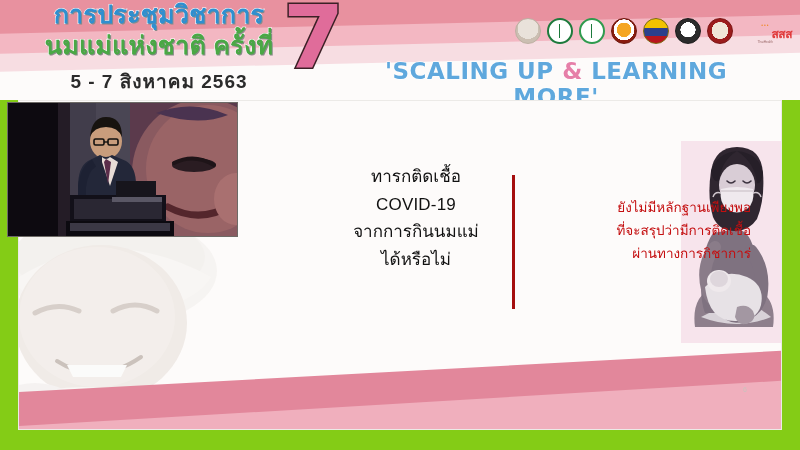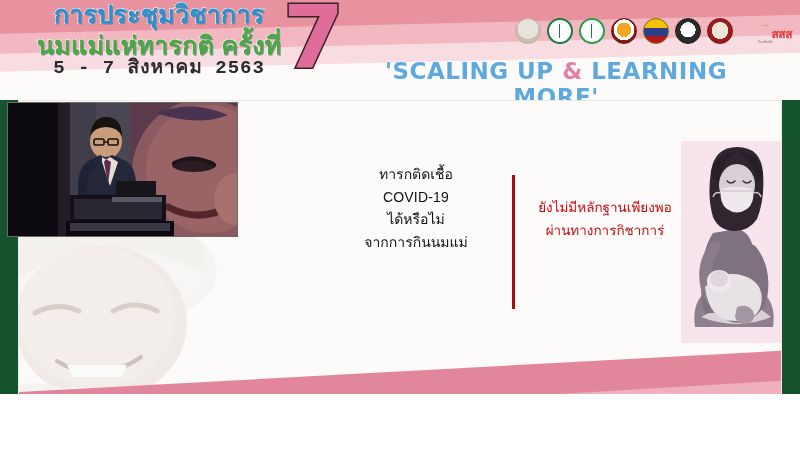--- a/index.html
+++ b/index.html
@@ -1,38 +1,38 @@
 <!DOCTYPE html>
 <html><head>
 <meta charset="utf-8">
 <style>
   * { margin:0; padding:0; box-sizing:border-box; }
   html,body{ width:800px; height:450px; overflow:hidden; background:#ffffff;
     font-family:"Liberation Sans", sans-serif; }
 
-  #stage{ position:relative; width:800px; height:394px; background:#14532d; overflow:hidden; }
+  #stage{ position:relative; width:800px; height:450px; background:#84cc16; overflow:hidden; }
 
   
   #banner{ position:absolute; left:0; top:0; width:800px; height:100px; overflow:hidden;
            background:#ffffff; }
   .band{ position:absolute; left:-40px; width:900px; }
   .band1{ top:-34px; height:72px; background:#e8919f; transform:rotate(-1.35deg); }
   .band2{ top:24px;  height:34px; background:#f3b7c2; transform:rotate(-1.35deg); }
   .band3{ top:44px;  height:30px; background:#f7dde2; transform:rotate(-1.35deg); }
   .bandwhite{ top:62px; height:60px; background:#fdfbfa; transform:rotate(-1.35deg); }
 
   
   #title-block{ position:absolute; left:14px; top:2px; width:290px; text-align:center;
                 line-height:1; }
   .t-line{ font-weight:bold; letter-spacing:.3px; }
   .t1{ font-size:25px; color:#2f8fd0; -webkit-text-stroke:1.2px #ffffff;
        paint-order:stroke fill; text-shadow:1px 1px 0 #8a8a8a; }
   .t2{ font-size:25px; color:#4aa845; -webkit-text-stroke:1.2px #ffffff;
        paint-order:stroke fill; text-shadow:1px 1px 0 #8a8a8a; margin-top:6px; }
-  .t3{ font-size:19px; color:#2b2b2b; font-weight:bold; margin-top:1px; letter-spacing:1px;font-family:Liberation Mono, monospace; }
+  .t3{ font-size:19px; color:#2b2b2b; font-weight:bold; margin-top:14px; letter-spacing:1px; }
 
   
   #seven{ position:absolute; left:283px; top:-6px; font-size:88px; font-weight:bold;
           color:#e06c9a; -webkit-text-stroke:3px #3c2026; paint-order:stroke fill;
           line-height:1; font-family:"DejaVu Sans", sans-serif; }
 
   
   #tagline{ position:absolute; left:341px; top:58px; width:430px; text-align:center;
             font-size:23px; font-weight:bold; color:#5fa8dd;
             -webkit-text-stroke:1px #ffffff; paint-order:stroke fill;
@@ -72,33 +72,33 @@
              opacity:.55; }
 
   
   #wave{ position:absolute; left:-20px; bottom:-38px; width:820px; height:96px;
          background:#e2879b; transform:rotate(-3.1deg); }
   #wave2{ position:absolute; left:-20px; bottom:-44px; width:820px; height:70px;
          background:#f0afbd; transform:rotate(-3.4deg); }
 
   
   #question{ position:absolute; left:312px; top:62px; width:170px; text-align:center;
-             color:#111; font-size:14px; line-height:1.62; font-weight:400; }
+             color:#111; font-size:17px; line-height:1.62; font-weight:400; }
   #question .en{ font-weight:normal; letter-spacing:.2px; }
 
   
   #divider{ position:absolute; left:493px; top:74px; width:3px; height:134px;
             background:#a50e0e; }
 
   
   #illus{ position:absolute; left:662px; top:40px; width:104px; height:202px;
           background:#f7e4ec; overflow:hidden; }
 
   
-  #answer{ position:absolute; left:480px; top:95px; width:212px; text-align:center;
+  #answer{ position:absolute; left:520px; top:95px; width:212px; text-align:right;
            color:#c40f10; font-size:13.5px; line-height:1.72; font-weight:500; }
 
   
   #pageno{ position:absolute; right:34px; top:285px; font-size:7px; color:#c9c3bd; }
 
   
   #video{ position:absolute; left:8px; top:103px; width:229px; height:133px;
           background:#14101a; overflow:hidden; box-shadow:0 0 0 1px #6d6a66; }
 </style>
 </head>
@@ -107,21 +107,21 @@
 <div id="stage">
 
   <div id="banner">
     <div class="band band1"></div>
     <div class="band band2"></div>
     <div class="band band3"></div>
     <div class="band bandwhite"></div>
 
     <div id="title-block">
       <div class="t-line t1">การประชุมวิชาการ</div>
-      <div class="t-line t2">นมแม่แห่ทารกติ ครั้งที่</div>
+      <div class="t-line t2">นมแม่แห่งชาติ ครั้งที่</div>
       <div class="t-line t3">5 - 7 สิงหาคม 2563</div>
     </div>
 
     <div id="seven">7</div>
 
     <div id="tagline">
       <span>'SCALING UP </span><span class="amp">&amp;</span><span> LEARNING MORE'</span>
     </div>
 
     <div id="logos">
@@ -158,22 +158,22 @@
         <ellipse cx="30" cy="220" rx="40" ry="22" fill="#efeceb"></ellipse>
       </g>
     </svg>
 
     <div id="wave"></div>
     <div id="wave2"></div>
 
     <div id="question">
       <div>ทารกติดเชื้อ</div>
       <div class="en">COVID-19</div>
+      <div>จากการกินนมแม่</div>
       <div>ได้หรือไม่</div>
-      <div>จากการกินนมแม่</div>
     </div>
 
     <div id="divider"></div>
 
     <div id="illus">
       <svg viewBox="0 0 104 202" width="104" height="202">
         <rect width="104" height="202" fill="#f7e4ec"></rect>
 
         <path d="M14 186 q-4 -30 18 -40 q24 -10 44 2 q20 10 16 38Z" fill="#8e7f8c"></path>
         <path d="M20 176 q44 -24 70 0 q-34 14 -70 0Z" fill="#d8d2d8"></path>
@@ -203,20 +203,21 @@
         <path d="M40 52 q-6 -2 -8 4" stroke="#cfc6cd" stroke-width="1.4" fill="none"></path>
         <path d="M72 52 q6 -2 8 4" stroke="#cfc6cd" stroke-width="1.4" fill="none"></path>
 
         <path d="M30 30 q6 -18 26 -20 q-16 10 -18 30 q-6 2 -8 -10Z" fill="#261f28"></path>
         <path d="M82 32 q-4 -20 -26 -22 q18 12 20 32 q4 2 6 -10Z" fill="#261f28"></path>
       </svg>
     </div>
 
     <div id="answer">
       <div>ยังไม่มีหลักฐานเพียงพอ</div>
+      <div>ที่จะสรุปว่ามีการติดเชื้อ</div>
       <div>ผ่านทางการกิชาการ่</div>
     </div>
 
     <div id="pageno">6</div>
   </div>
 
   <div id="video">
     <svg viewBox="0 0 229 133" width="229" height="133">
       <rect width="229" height="133" fill="#1a1520"></rect>
 

